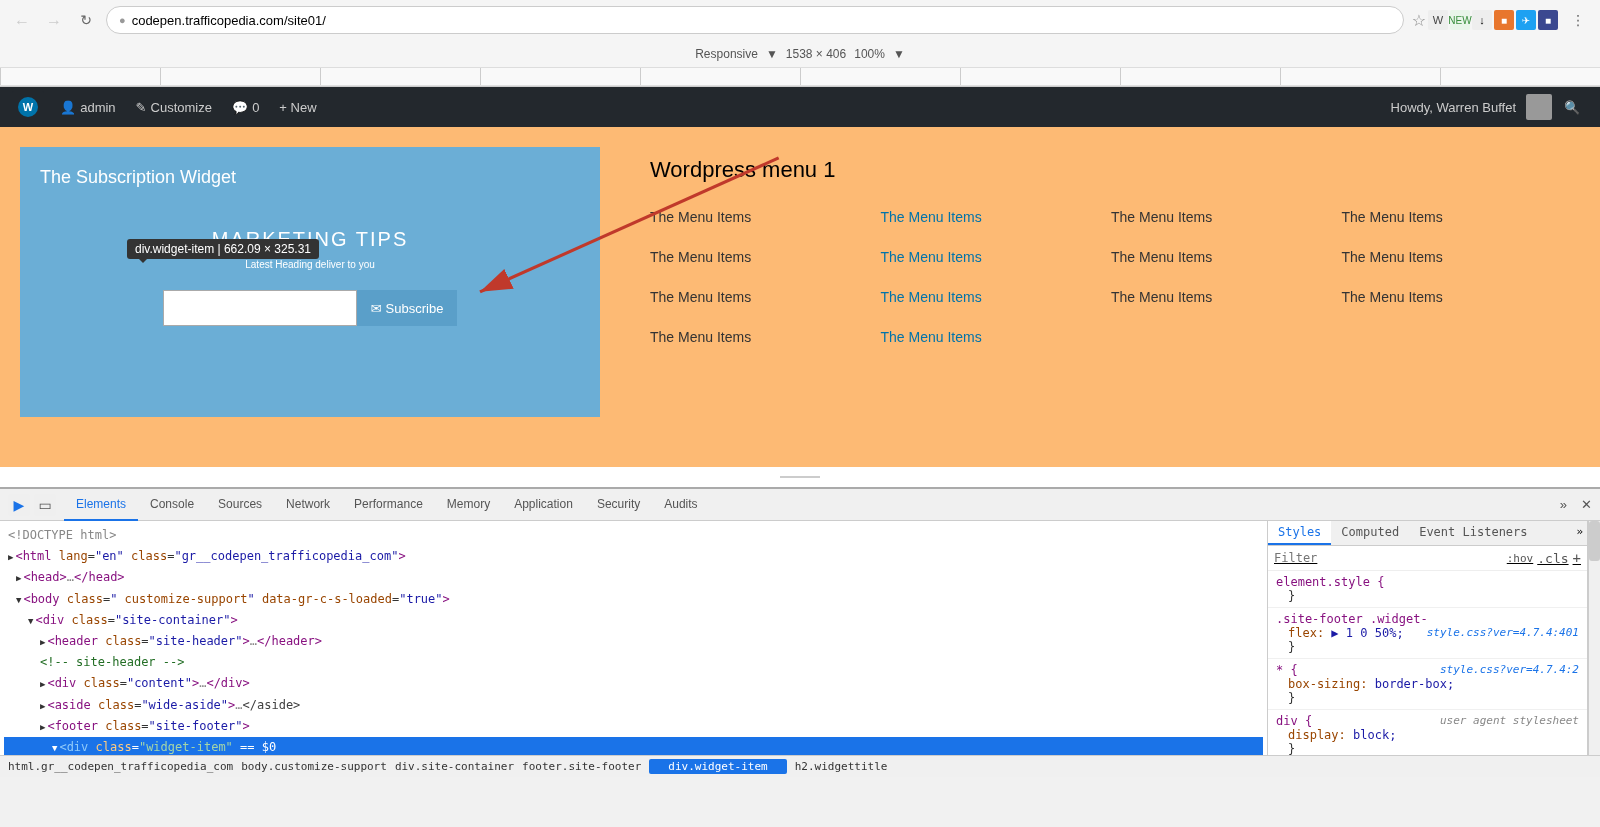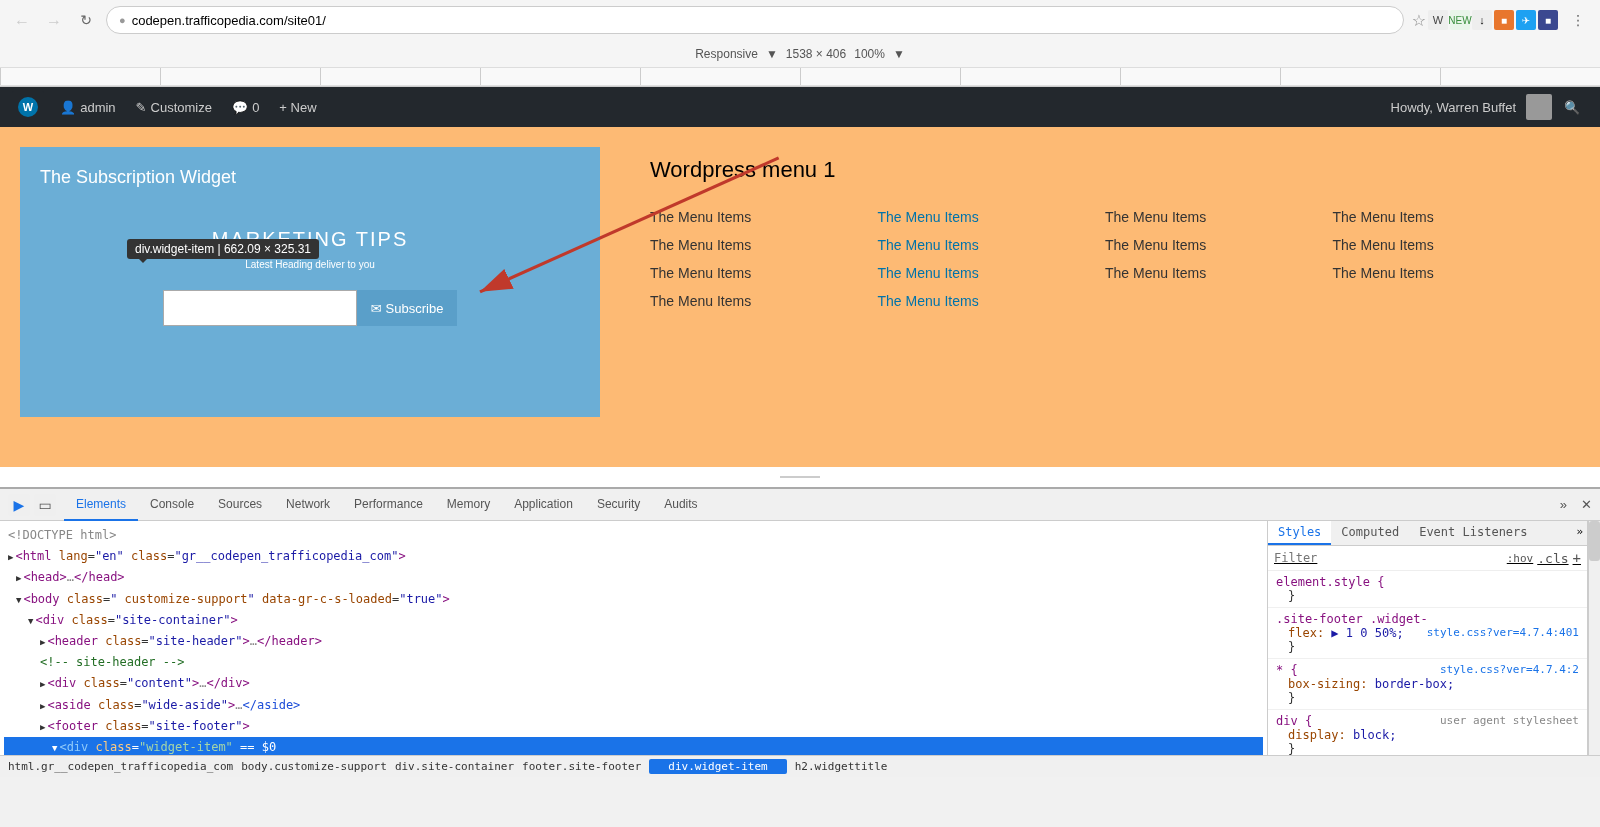--- a/index.html
+++ b/index.html
@@ -233,21 +233,21 @@
       padding: 10px 20px;
     }
     .menu-title {
       font-size: 22px;
       font-weight: 400;
       margin-bottom: 20px;
     }
     .menu-grid {
       display: grid;
       grid-template-columns: repeat(4, 1fr);
-      gap: 0;
+      gap: 12px;
     }
     .menu-item-link {
       padding: 6px 0;
       font-size: 14px;
       color: #0073aa;
       cursor: pointer;
       text-decoration: none;
     }
     .menu-item-black {
       color: #333;
@@ -373,21 +373,21 @@
       text-decoration: underline;
     }
     .styles-filter input {
       flex: 1; border: none; outline: none; font-size: 12px; font-family: monospace;
     }
     .css-rule {
       padding: 4px 8px;
       border-bottom: 1px solid #f0f0f0;
     }
     .css-selector { color: #881280; font-size: 12px; }
-    .css-link { color: #1a73e8; font-size: 11px; float: right; }
+    .css-link { color: #1a73e8; font-size: 11px; float: right; font-style: italic; }
     .css-prop { font-size: 12px; padding-left: 12px; color: #333; }
     .css-prop .prop-name { color: #994500; }
     .css-brace { color: #333; }
 
     
     .devtools-breadcrumb {
       background: #f0f0f0;
       border-top: 1px solid #ccc;
       padding: 3px 8px;
       font-size: 11px;
@@ -628,21 +628,21 @@
       <div class="html-line indent3">
         <span class="triangle triangle-right"></span><span style="color:#881280;">&lt;header</span> <span style="color:#994500;">class</span>=<span style="color:#1a1aa6;">"site-header"</span><span style="color:#881280;">&gt;</span><span style="color:#888;">…</span><span style="color:#881280;">&lt;/header&gt;</span>
       </div>
       <div class="html-line indent3">
         <span style="color:#236e25;">&lt;!-- site-header --&gt;</span>
       </div>
       <div class="html-line indent3">
         <span class="triangle triangle-right"></span><span style="color:#881280;">&lt;div</span> <span style="color:#994500;">class</span>=<span style="color:#1a1aa6;">"content"</span><span style="color:#881280;">&gt;</span><span style="color:#888;">…</span><span style="color:#881280;">&lt;/div&gt;</span>
       </div>
       <div class="html-line indent3">
-        <span class="triangle triangle-right"></span><span style="color:#881280;">&lt;aside</span> <span style="color:#994500;">class</span>=<span style="color:#1a1aa6;">"wide-aside"</span><span style="color:#881280;">&gt;</span><span style="color:#888;">…</span><span style="color:#1d4ed8;">&lt;/aside&gt;</span>
+        <span class="triangle triangle-right"></span><span style="color:#881280;">&lt;aside</span> <span style="color:#994500;">class</span>=<span style="color:#1a1aa6;">"wide-aside"</span><span style="color:#881280;">&gt;</span><span style="color:#888;">…</span><span style="color:#404040;">&lt;/aside&gt;</span>
       </div>
       <div class="html-line indent3">
         <span class="triangle triangle-right"></span><span style="color:#881280;">&lt;footer</span> <span style="color:#994500;">class</span>=<span style="color:#1a1aa6;">"site-footer"</span><span style="color:#881280;">&gt;</span>
       </div>
       <div class="html-line indent4 selected">
         <span class="triangle triangle-down" style="color:white;"></span><span style="color:#90caf9;">&lt;div</span> <span style="color:#ffcc80;">class</span>=<span style="color:#a5d6a7;">"widget-item"</span> == $0
       </div>
 
     </div>
 

